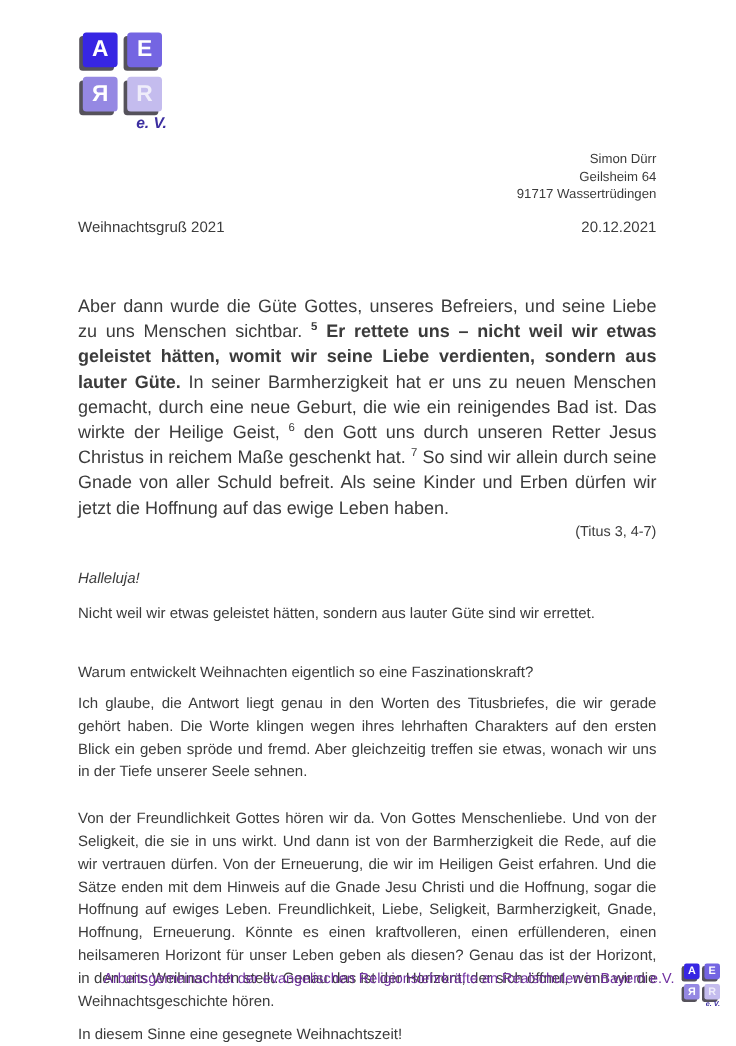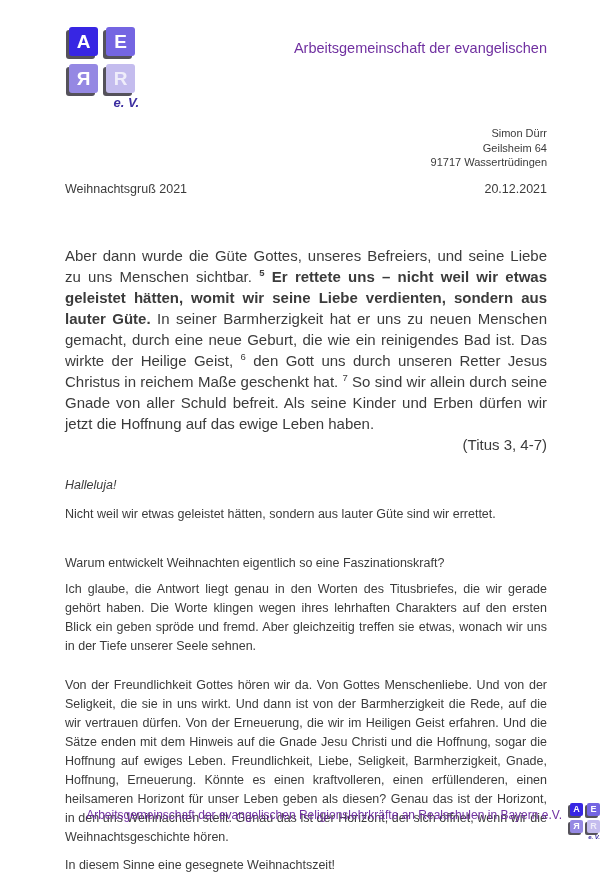--- a/index.html
+++ b/index.html
@@ -51,21 +51,21 @@
 
   
   .quote {
     margin-top:49px;
     font-size:15px; line-height:21px;
     text-align:justify;
   }
   .quote sup { font-size:9.5px; line-height:0; }
   .quote .bold { font-weight:bold; }
   .verse-bold { font-weight:bold; }
-  .reference { text-align:right; font-size:15px; margin-top:2px; }
+  .reference { text-align:right; font-size:12px; margin-top:2px; }
 
   
   .bodytext { font-size:12.5px; line-height:19px; }
   .halleluja { margin-top:23px;font-style:italic; }
   .summary   { margin-top:10px; }
   .question  { margin-top:30px; }
   .para      { margin-top:7px; text-align:justify; }
   .para2     { margin-top:20px; }
   .closing   { margin-top:9px; }
   .signature { margin-top:9px; }
@@ -94,21 +94,20 @@
       <div class="logo-grid">
         <div class="tile" style="background-color: rgb(55, 38, 227);">A</div>
         <div class="tile" style="background-color: rgb(116, 101, 226);">E</div>
         <div class="tile" style="background-color: rgb(149, 136, 227);">Я</div>
         <div class="tile" style="background-color: rgb(196, 188, 238); color: rgb(239, 237, 250);">R</div>
       </div>
       <div class="logo-ev" style="color: rgb(60, 46, 160);">e. V.</div>
     </div>
 
     <div class="org-title" style="color: rgb(112, 48, 160);">
-      <div>Arbeitsgemeinschaft der evangelischen</div>
     </div>
   </div>
 
   <div class="contact">
     <div>Simon Dürr</div>
     <div>Geilsheim 64</div>
     <div>91717 Wassertrüdingen</div>
   </div>
 
   <div class="meta-row">

